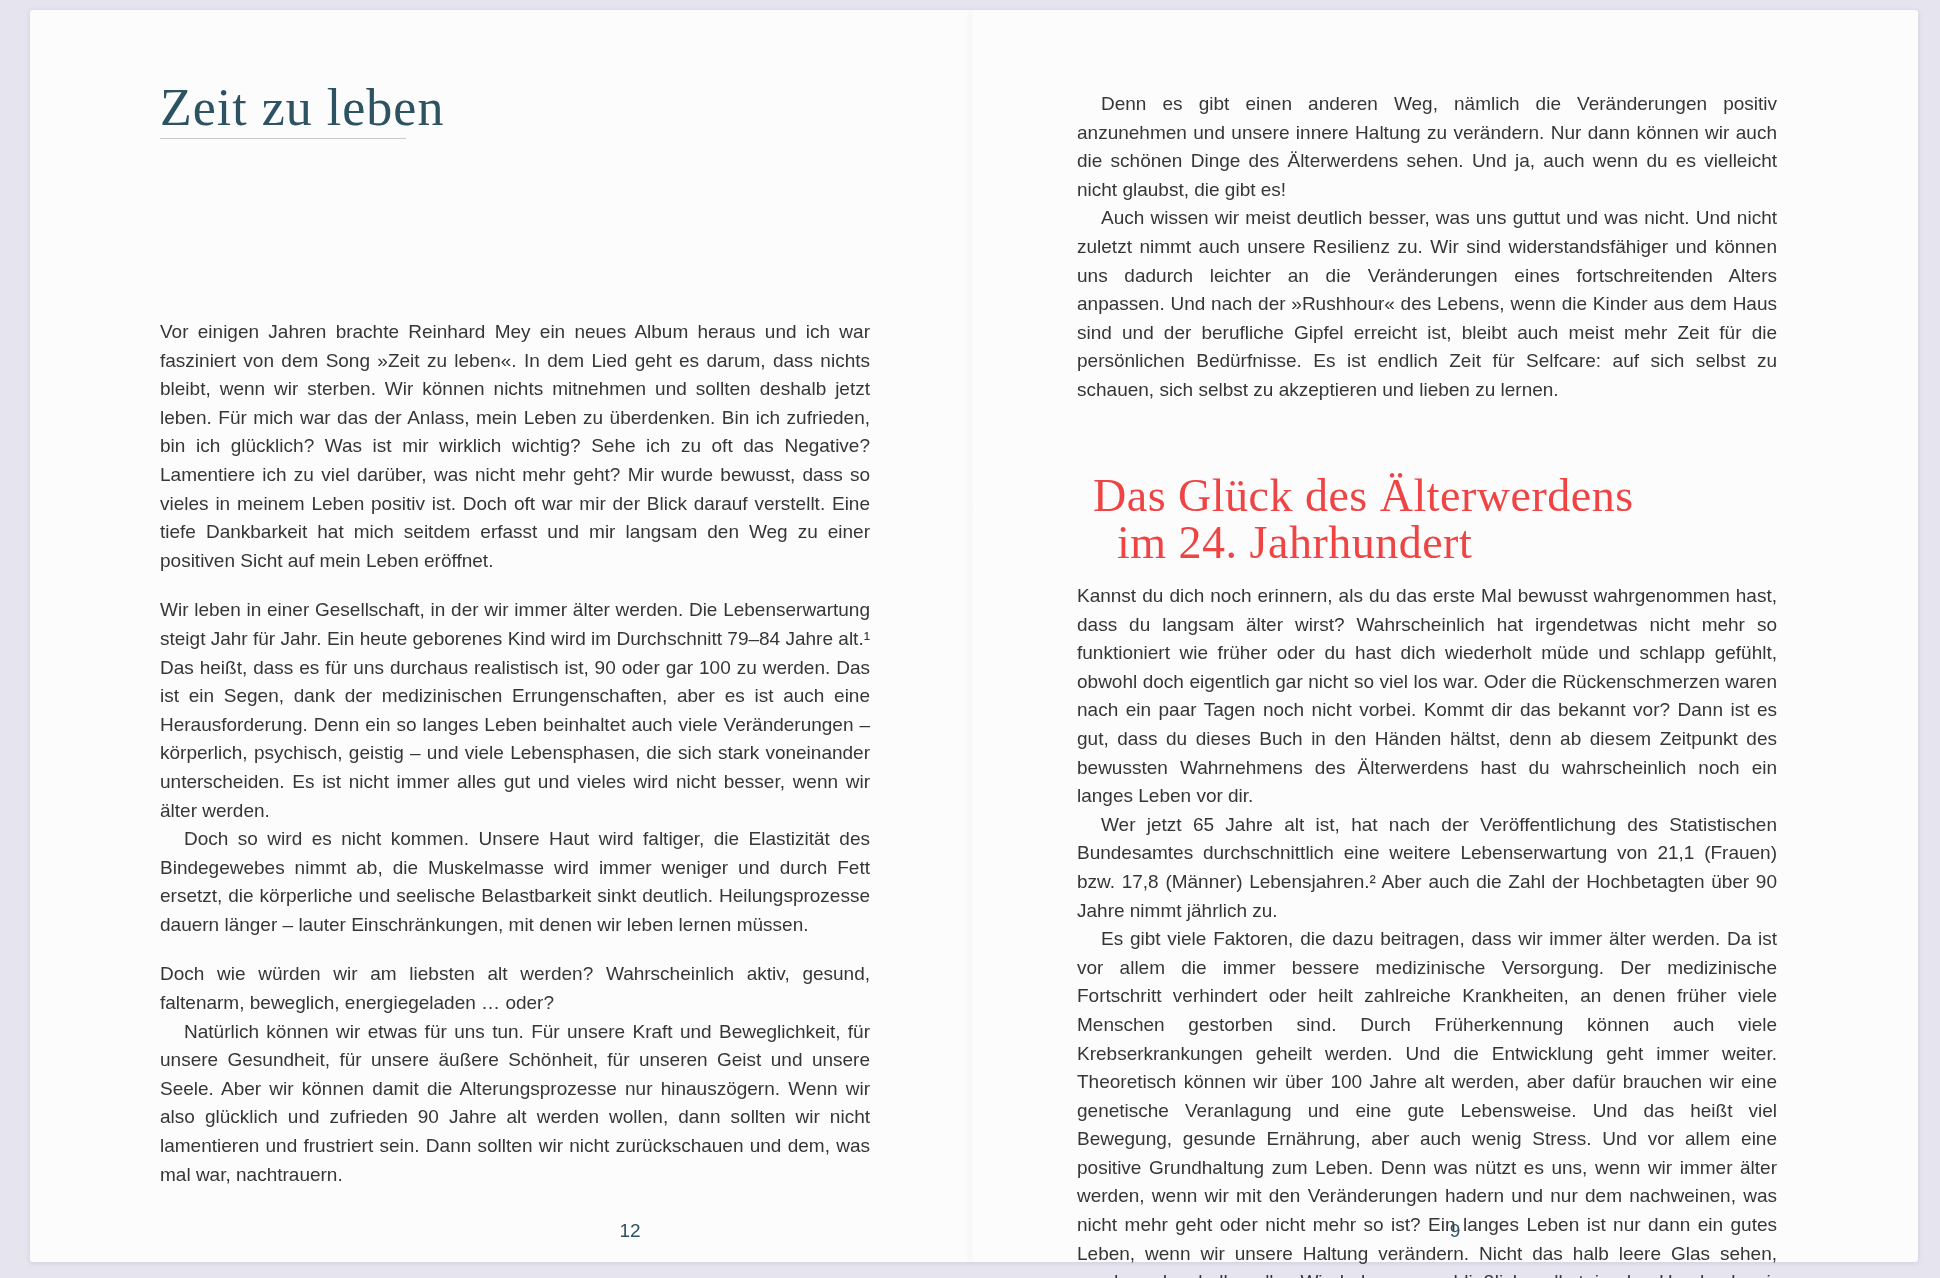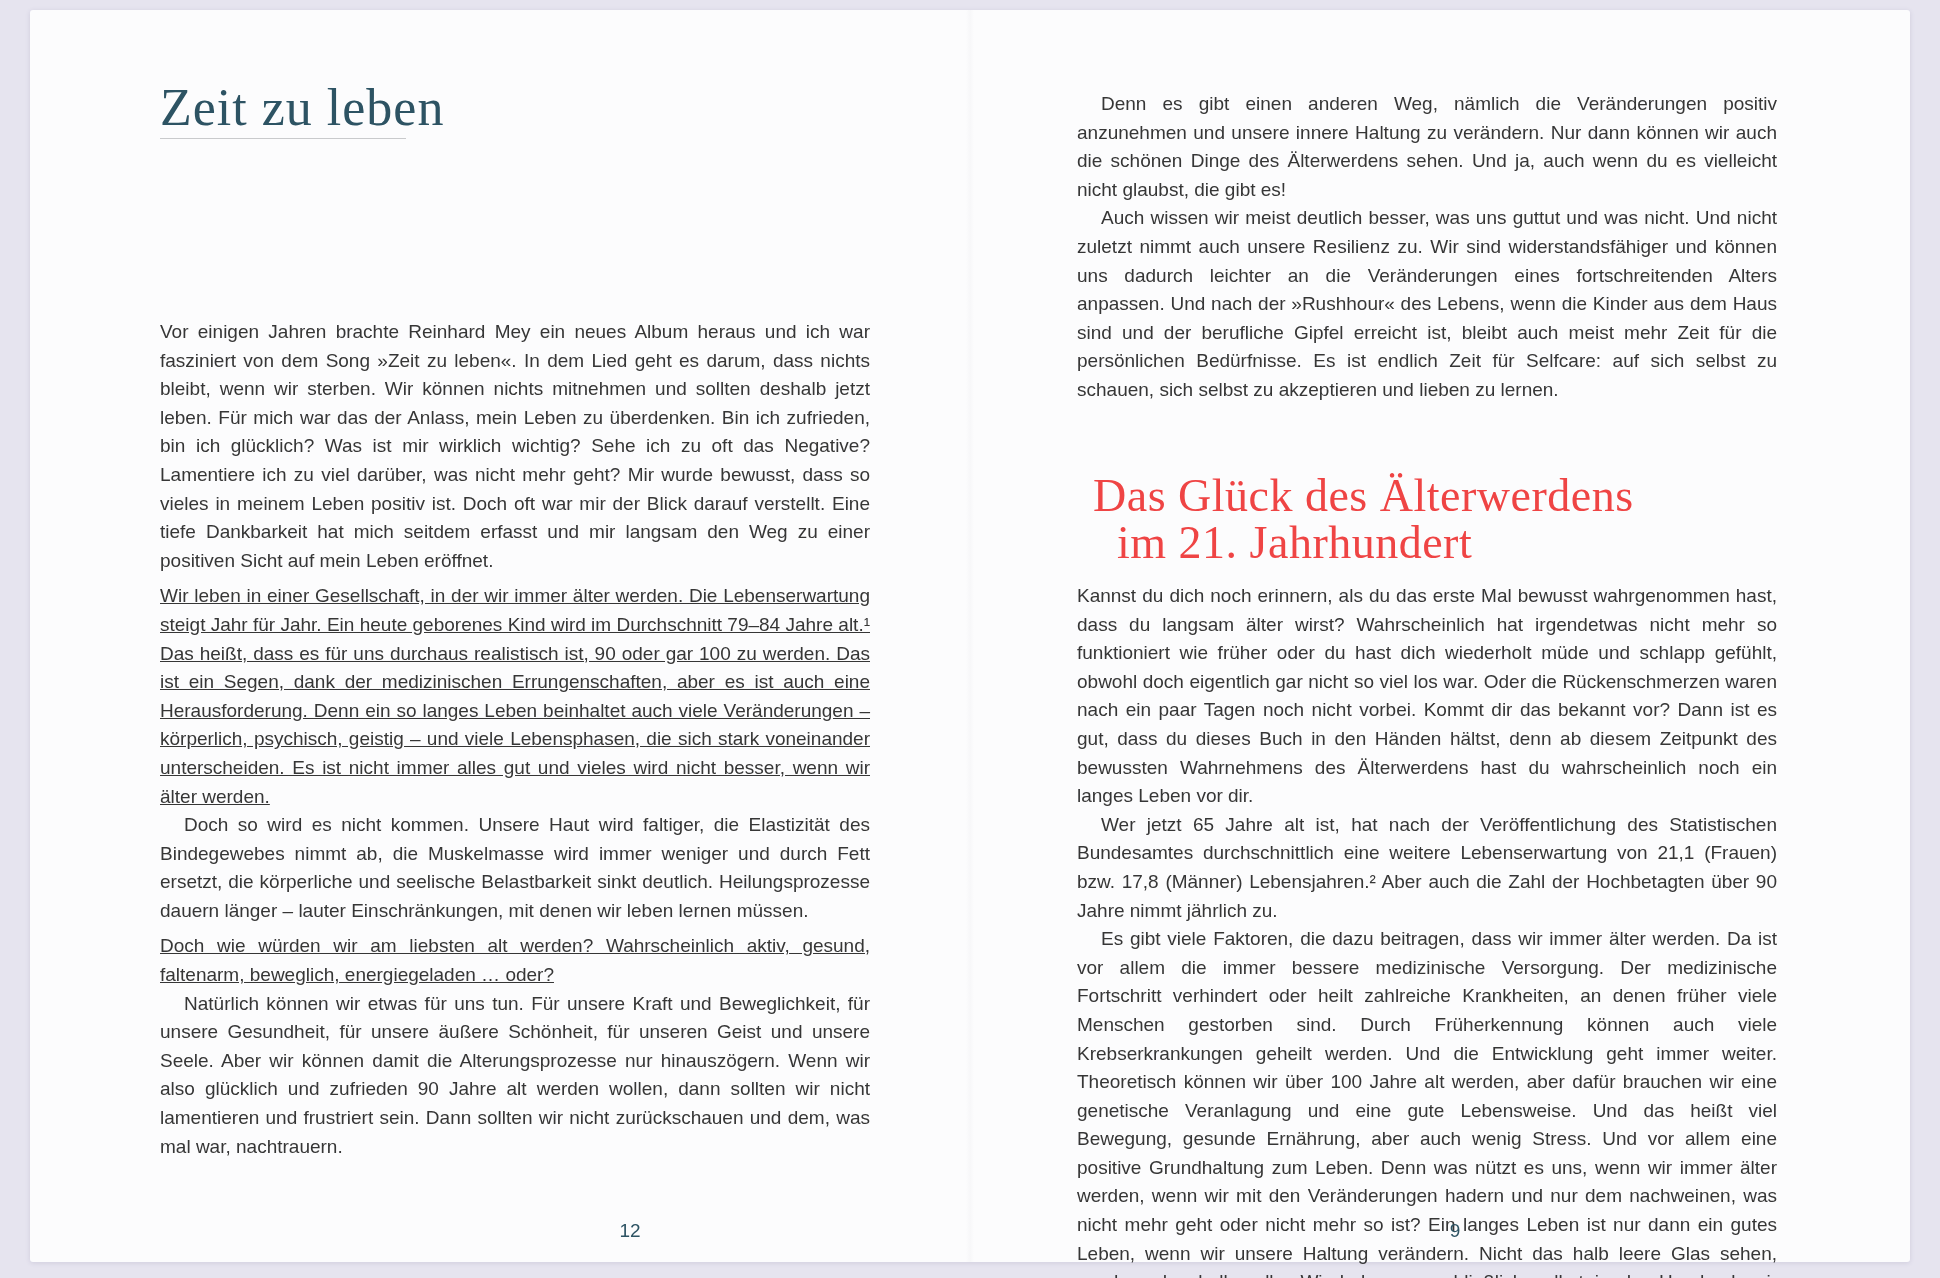--- a/index.html
+++ b/index.html
@@ -19,20 +19,21 @@
   }
   .spread {
     position: absolute;
     left: 30px;
     top: 10px;
     width: 1880px;
     height: 1252px;
     background: #fcfcfd;
     border-radius: 3px;
     box-shadow: 0 1px 5px rgba(70, 66, 110, 0.14);
+    padding-left: 8px;
   }
   .gutter {
     position: absolute;
     left: 936px;
     top: 0;
     width: 8px;
     height: 100%;
     background: linear-gradient(to right, rgba(40,40,70,0), rgba(40,40,70,0.025), rgba(40,40,70,0));
   }
   .page {
@@ -74,21 +75,21 @@
     hyphens: auto;
     -webkit-hyphens: auto;
   }
   .left-col     { left: 130px;  top: 308px; }
   
   .right-top    { left: 107px;  top: 80px;  width: 700px; }
   .right-bottom { left: 107px;  top: 572px; width: 700px; }
 
   .para { margin: 0; }
   .para.indent { text-indent: 24px; }
-  .para.gap { margin-top: 7px; text-decoration: underline; }
+  .para.gap { margin-top: 21px; }
 
   .section-heading {
     position: absolute;
     left: 107px;
     top: 446px;
     margin: 16px;
     font-family: "Liberation Serif", "DejaVu Serif", serif;
     font-weight: 400;
     font-size: 46px;
     line-height: 47px;
@@ -132,21 +133,21 @@
     </section>
 
     <section class="page page-right">
       <div class="body-col right-top">
         <p class="para indent">Denn es gibt einen anderen Weg, nämlich die Veränderungen positiv anzunehmen und unsere innere Haltung zu verändern. Nur dann können wir auch die schönen Dinge des Älterwerdens sehen. Und ja, auch wenn du es vielleicht nicht glaubst, die gibt es!</p>
         <p class="para indent">Auch wissen wir meist deutlich besser, was uns guttut und was nicht. Und nicht zuletzt nimmt auch unsere Resilienz zu. Wir sind widerstandsfähiger und können uns dadurch leichter an die Veränderungen eines fortschreitenden Alters anpassen. Und nach der »Rushhour« des Lebens, wenn die Kinder aus dem Haus sind und der berufliche Gipfel erreicht ist, bleibt auch meist mehr Zeit für die persönlichen Bedürfnisse. Es ist endlich Zeit für Selfcare: auf sich selbst zu schauen, sich selbst zu akzeptieren und lieben zu lernen.</p>
       </div>
 
       <h2 class="section-heading">
         <span class="h-line1">Das Glück des Älterwerdens</span>
-        <span class="h-line2">im 21. Jahrhundert</span>
+        <span class="h-line2">im 24. Jahrhundert</span>
       </h2>
 
       <div class="body-col right-bottom">
         <p class="para">Kannst du dich noch erinnern, als du das erste Mal bewusst wahrgenommen hast, dass du langsam älter wirst? Wahrscheinlich hat irgendetwas nicht mehr so funktioniert wie früher oder du hast dich wiederholt müde und schlapp gefühlt, obwohl doch eigentlich gar nicht so viel los war. Oder die Rückenschmerzen waren nach ein paar Tagen noch nicht vorbei. Kommt dir das bekannt vor? Dann ist es gut, dass du dieses Buch in den Händen hältst, denn ab diesem Zeitpunkt des bewussten Wahrnehmens des Älterwerdens hast du wahrscheinlich noch ein langes Leben vor dir.</p>
         <p class="para indent">Wer jetzt 65 Jahre alt ist, hat nach der Veröffentlichung des Statistischen Bundesamtes durchschnittlich eine weitere Lebenserwartung von 21,1 (Frauen) bzw. 17,8 (Männer) Lebensjahren.² Aber auch die Zahl der Hochbetagten über 90 Jahre nimmt jährlich zu.</p>
         <p class="para indent">Es gibt viele Faktoren, die dazu beitragen, dass wir immer älter werden. Da ist vor allem die immer bessere medizinische Versorgung. Der medizinische Fortschritt verhindert oder heilt zahlreiche Krankheiten, an denen früher viele Menschen gestorben sind. Durch Früherkennung können auch viele Krebserkrankungen geheilt werden. Und die Entwicklung geht immer weiter. Theoretisch können wir über 100 Jahre alt werden, aber dafür brauchen wir eine genetische Veranlagung und eine gute Lebensweise. Und das heißt viel Bewegung, gesunde Ernährung, aber auch wenig Stress. Und vor allem eine positive Grundhaltung zum Leben. Denn was nützt es uns, wenn wir immer älter werden, wenn wir mit den Veränderungen hadern und nur dem nachweinen, was nicht mehr geht oder nicht mehr so ist? Ein langes Leben ist nur dann ein gutes Leben, wenn wir unsere Haltung verändern. Nicht das halb leere Glas sehen, sondern das halb volle. Wir haben es schließlich selbst in der Hand, ob wir zufrieden alt werden. Was für ein Privileg!</p>
       </div>
 
       <div class="folio folio-right">9</div>
     </section>

